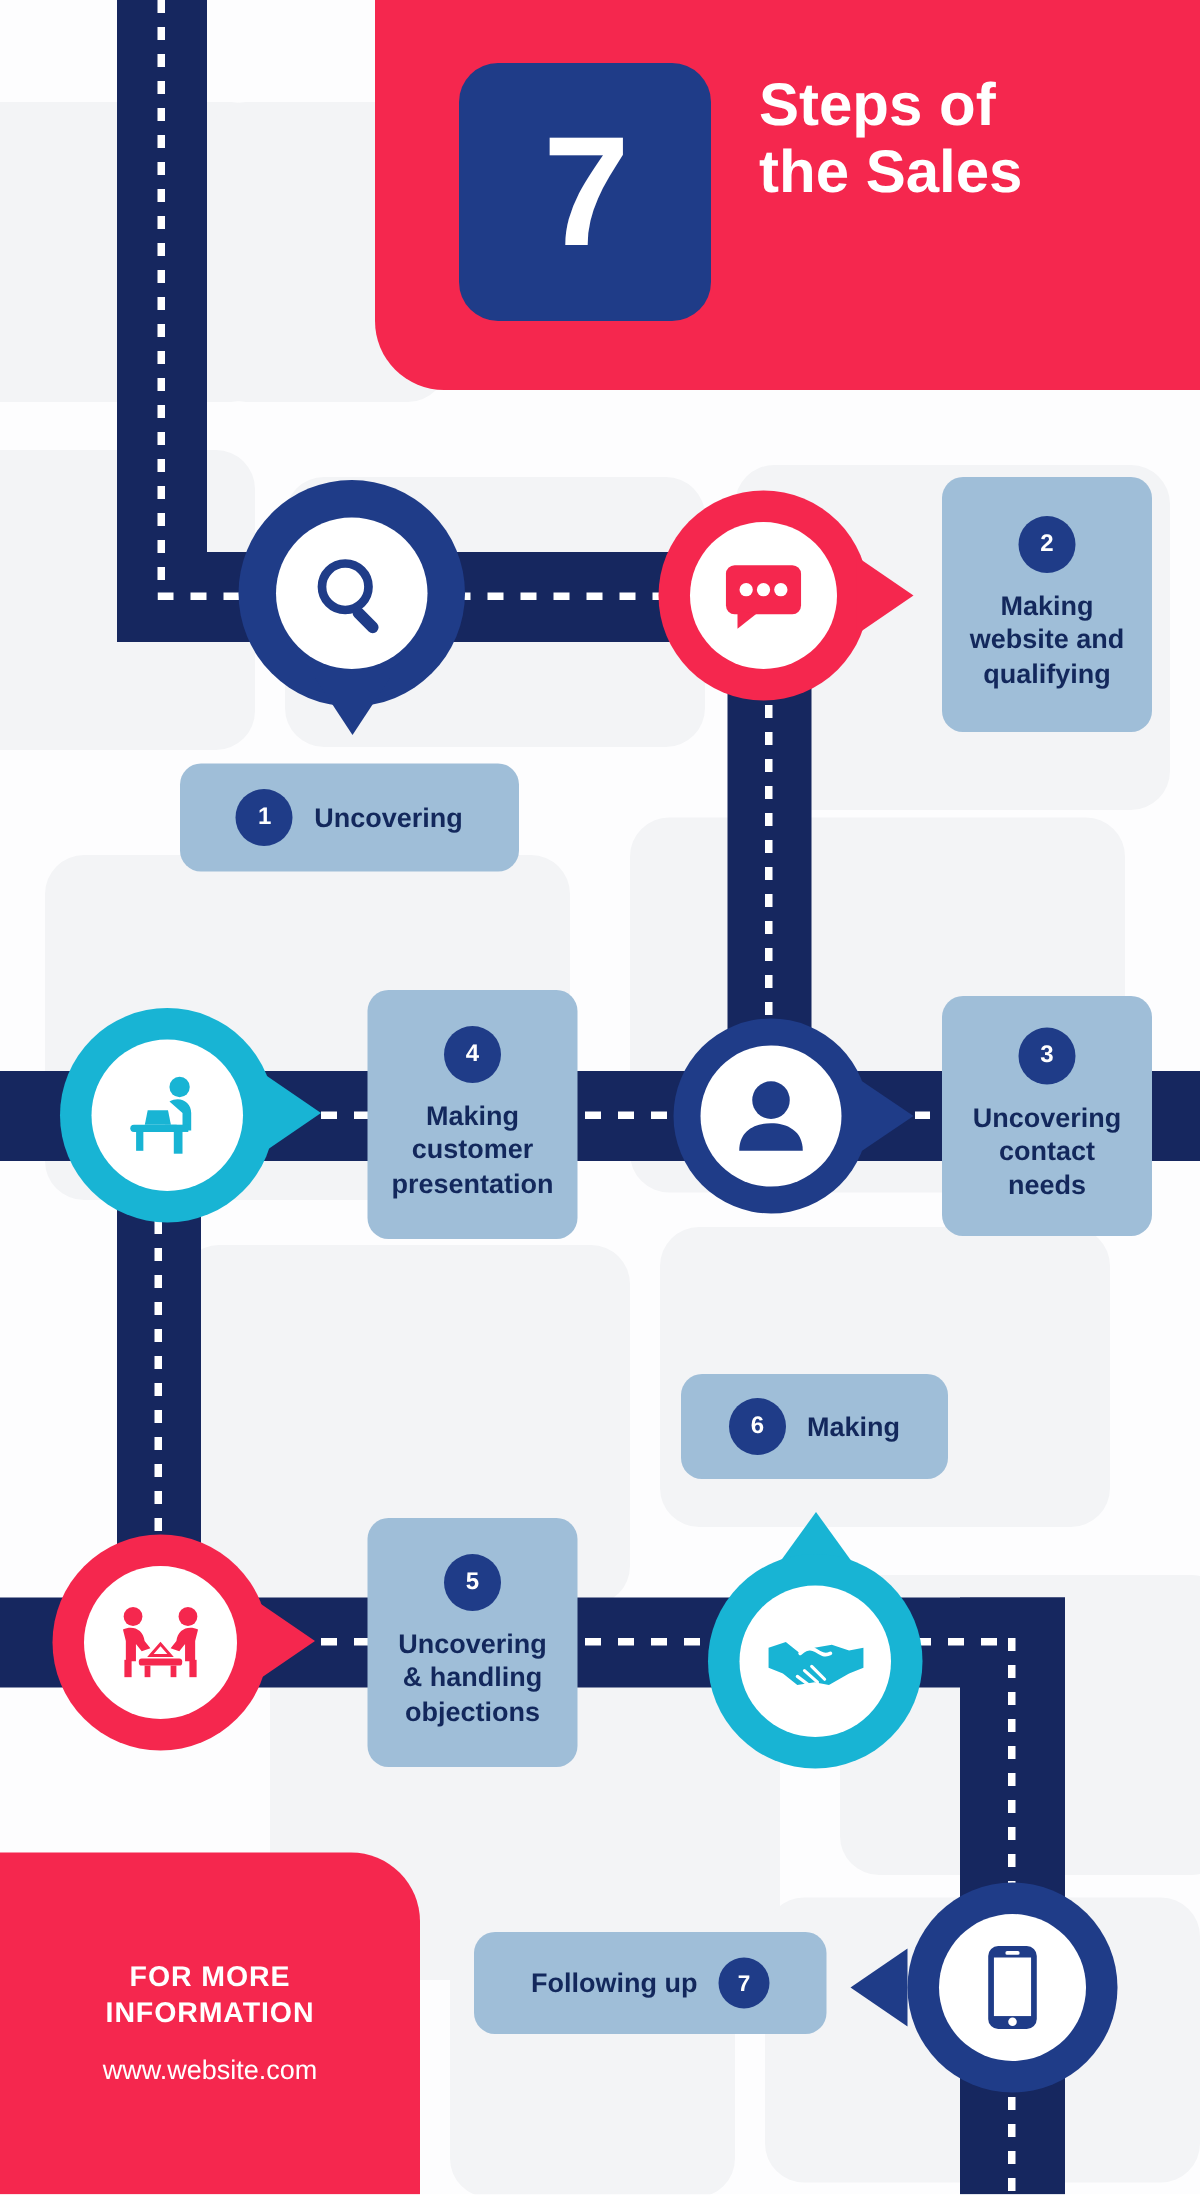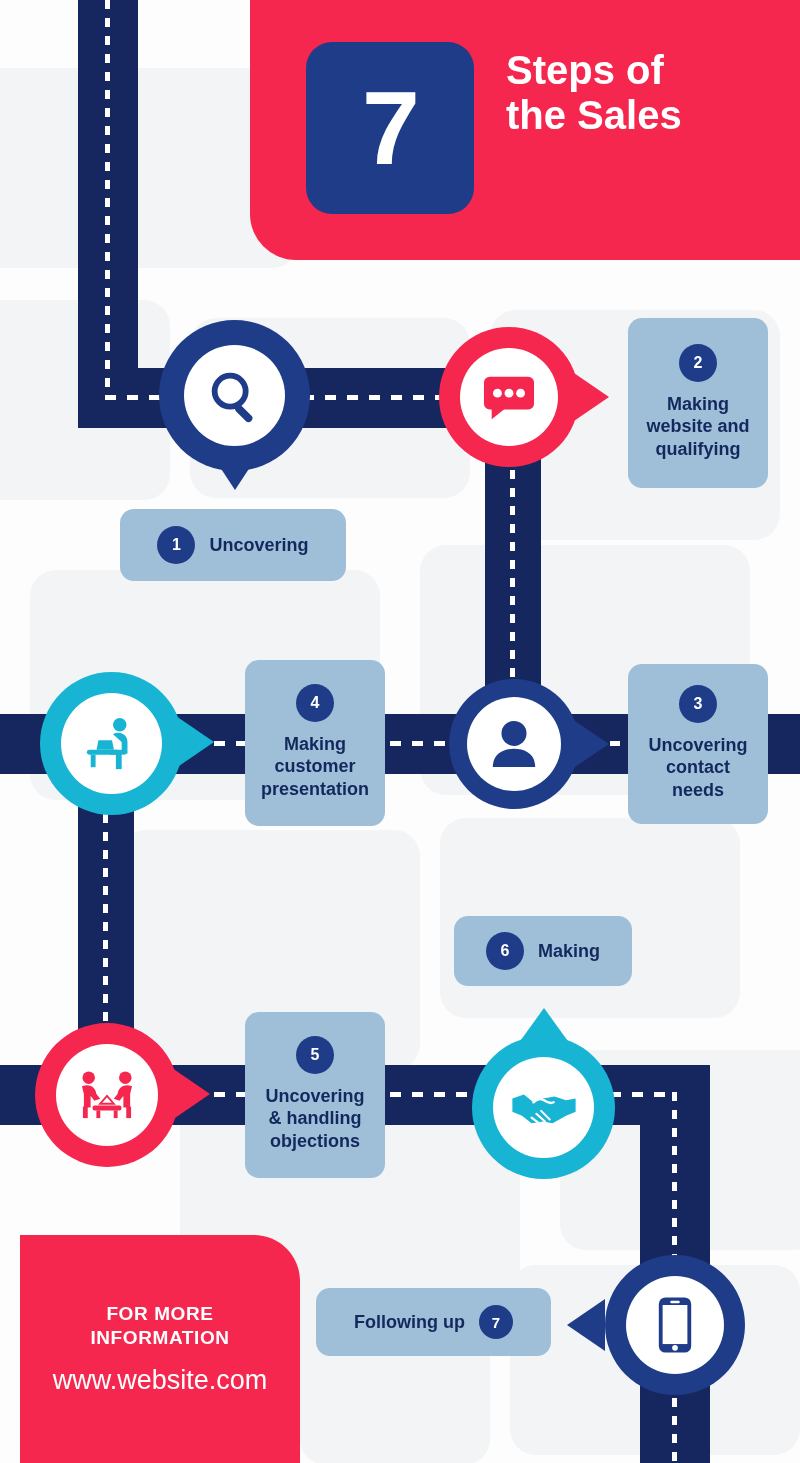--- a/index.html
+++ b/index.html
@@ -91,33 +91,32 @@
     left: 0;
     top: 1235px;
     width: 280px;
     height: 228px;
     background: #f5274e;
     border-top-right-radius: 46px;
     display: flex;
     flex-direction: column;
     align-items: center;
     justify-content: center;
-    margin-left: 20px;
   }
   .footer-head {
     color: #ffffff;
     font-size: 19px;
     font-weight: bold;
     letter-spacing: 0.6px;
     text-align: center;
     line-height: 1.25;
   }
   .footer-url {
     color: #ffffff;
-    font-size: 27px;
+    font-size: 18px;
     margin-top: 16px;
     text-align: center;
   }
 
   
   .marker {
     position: absolute;
     border-radius: 50%;
     display: flex;
     align-items: center;

